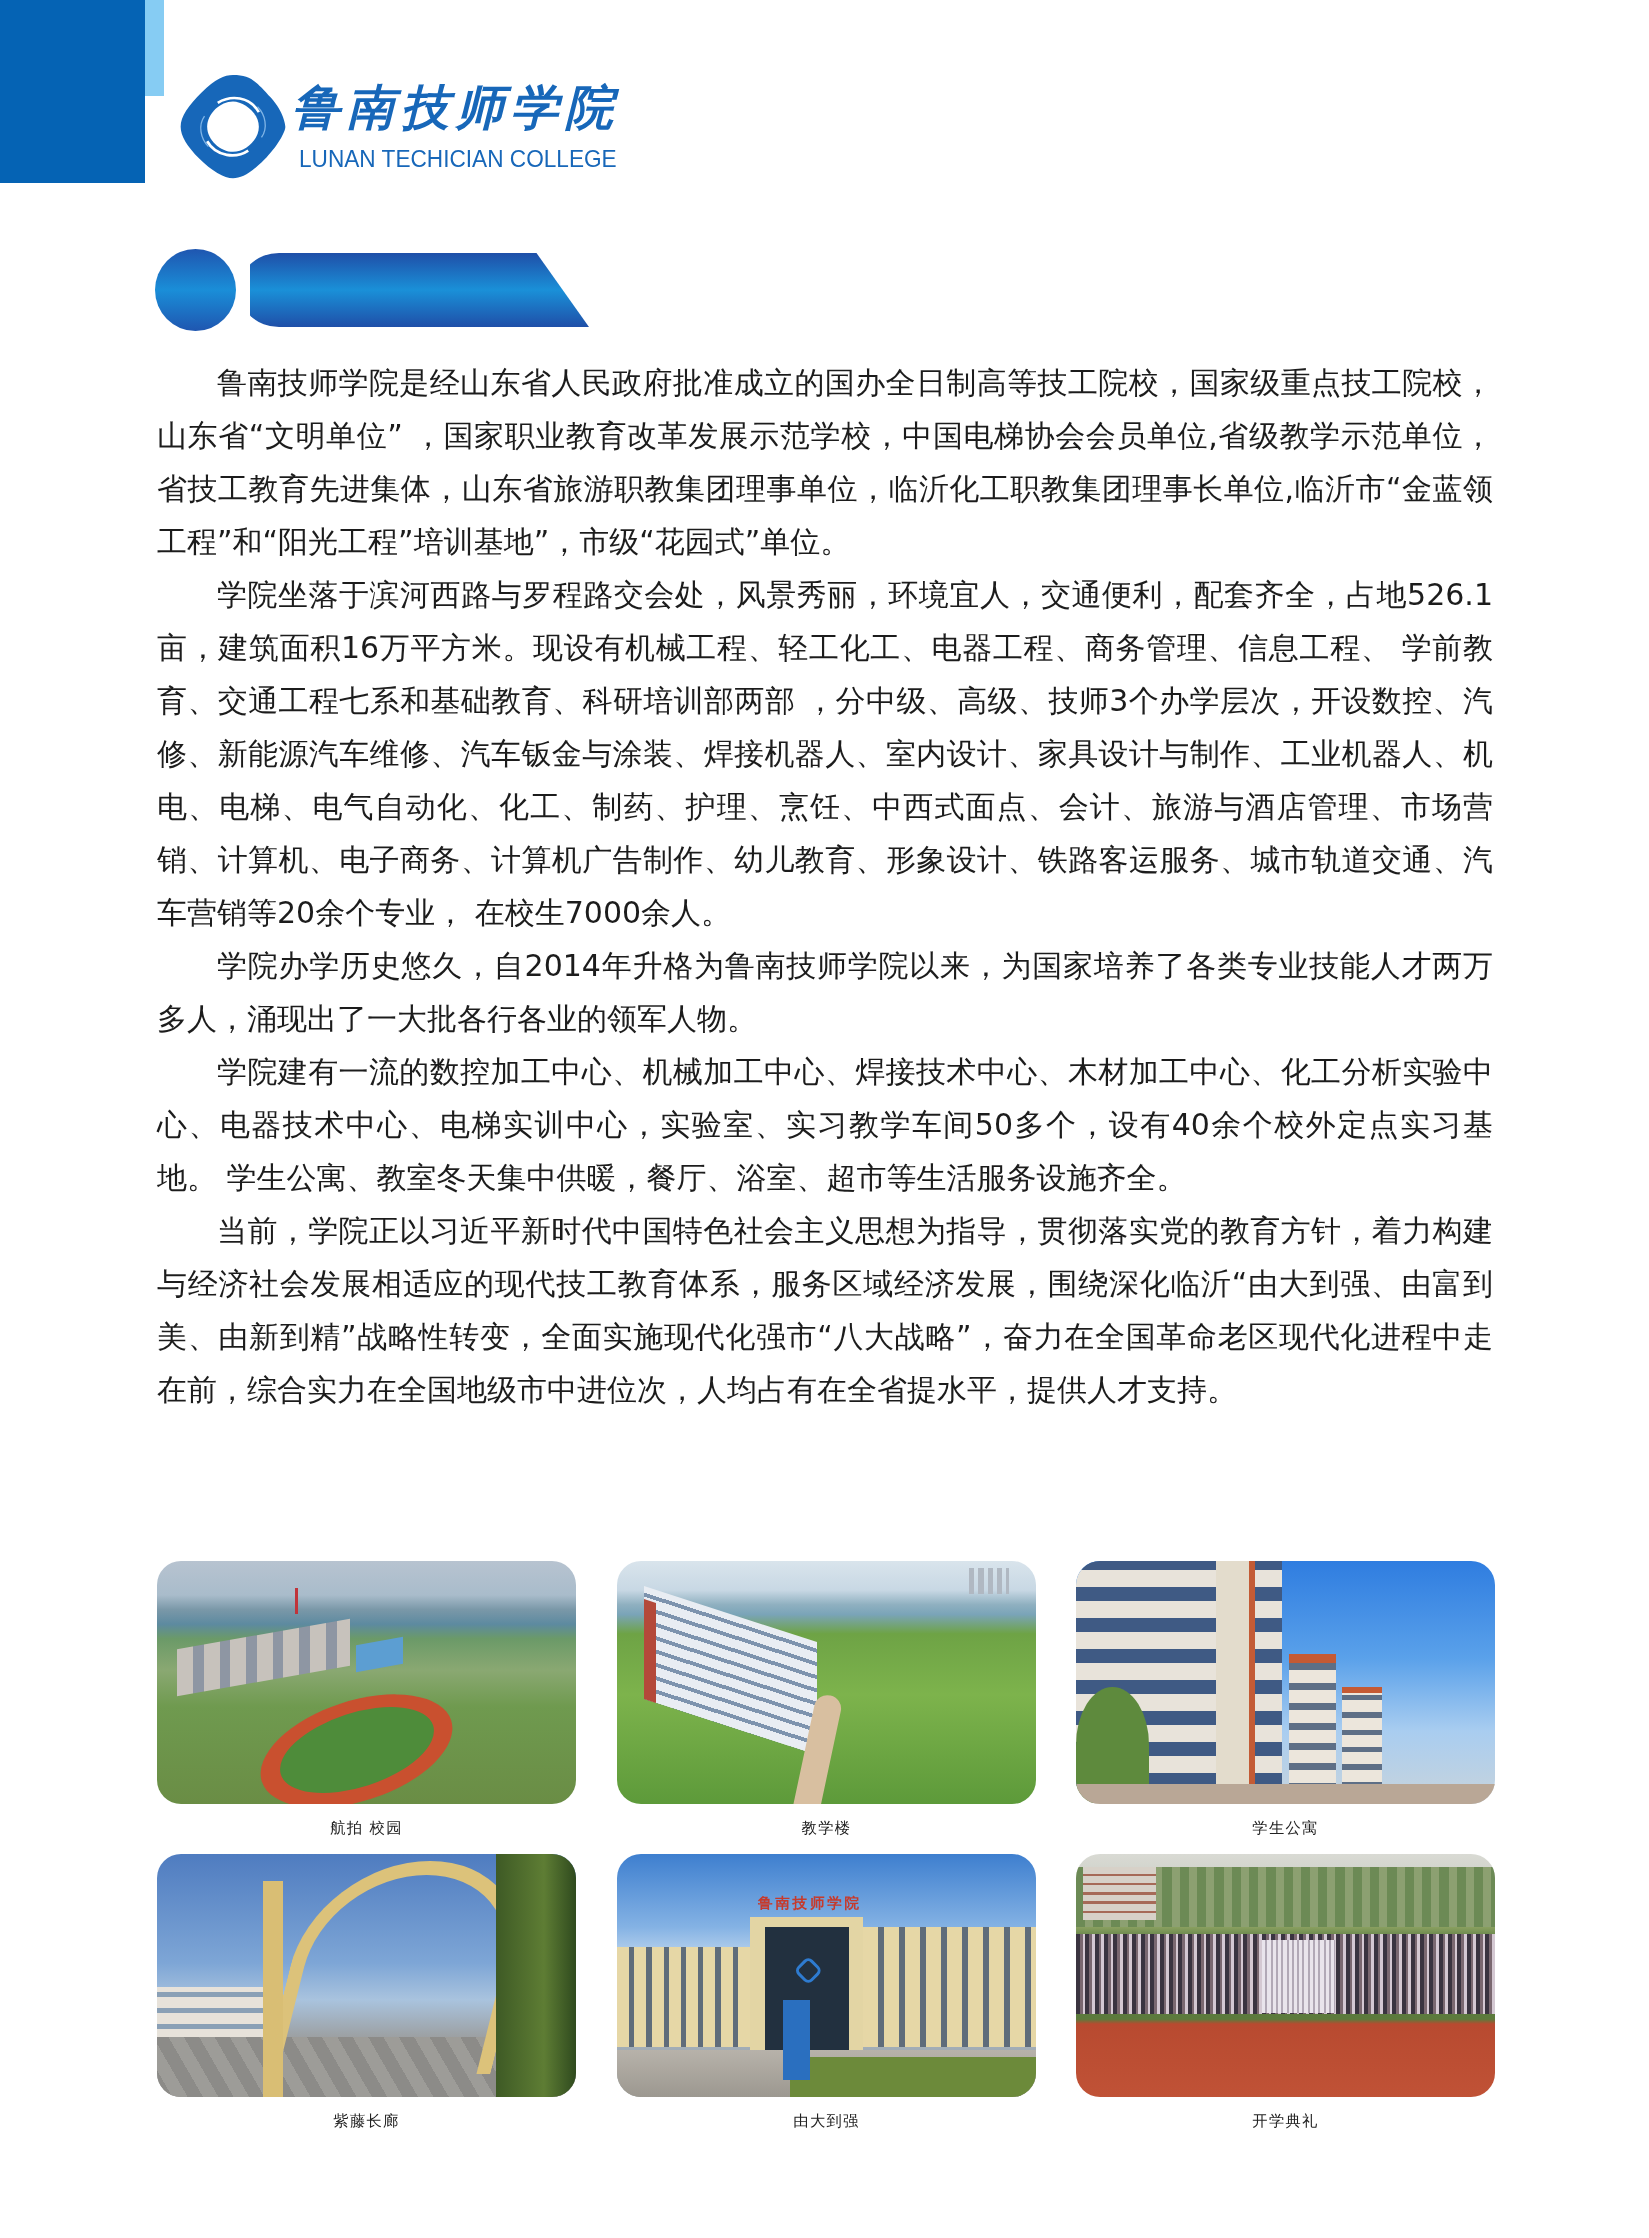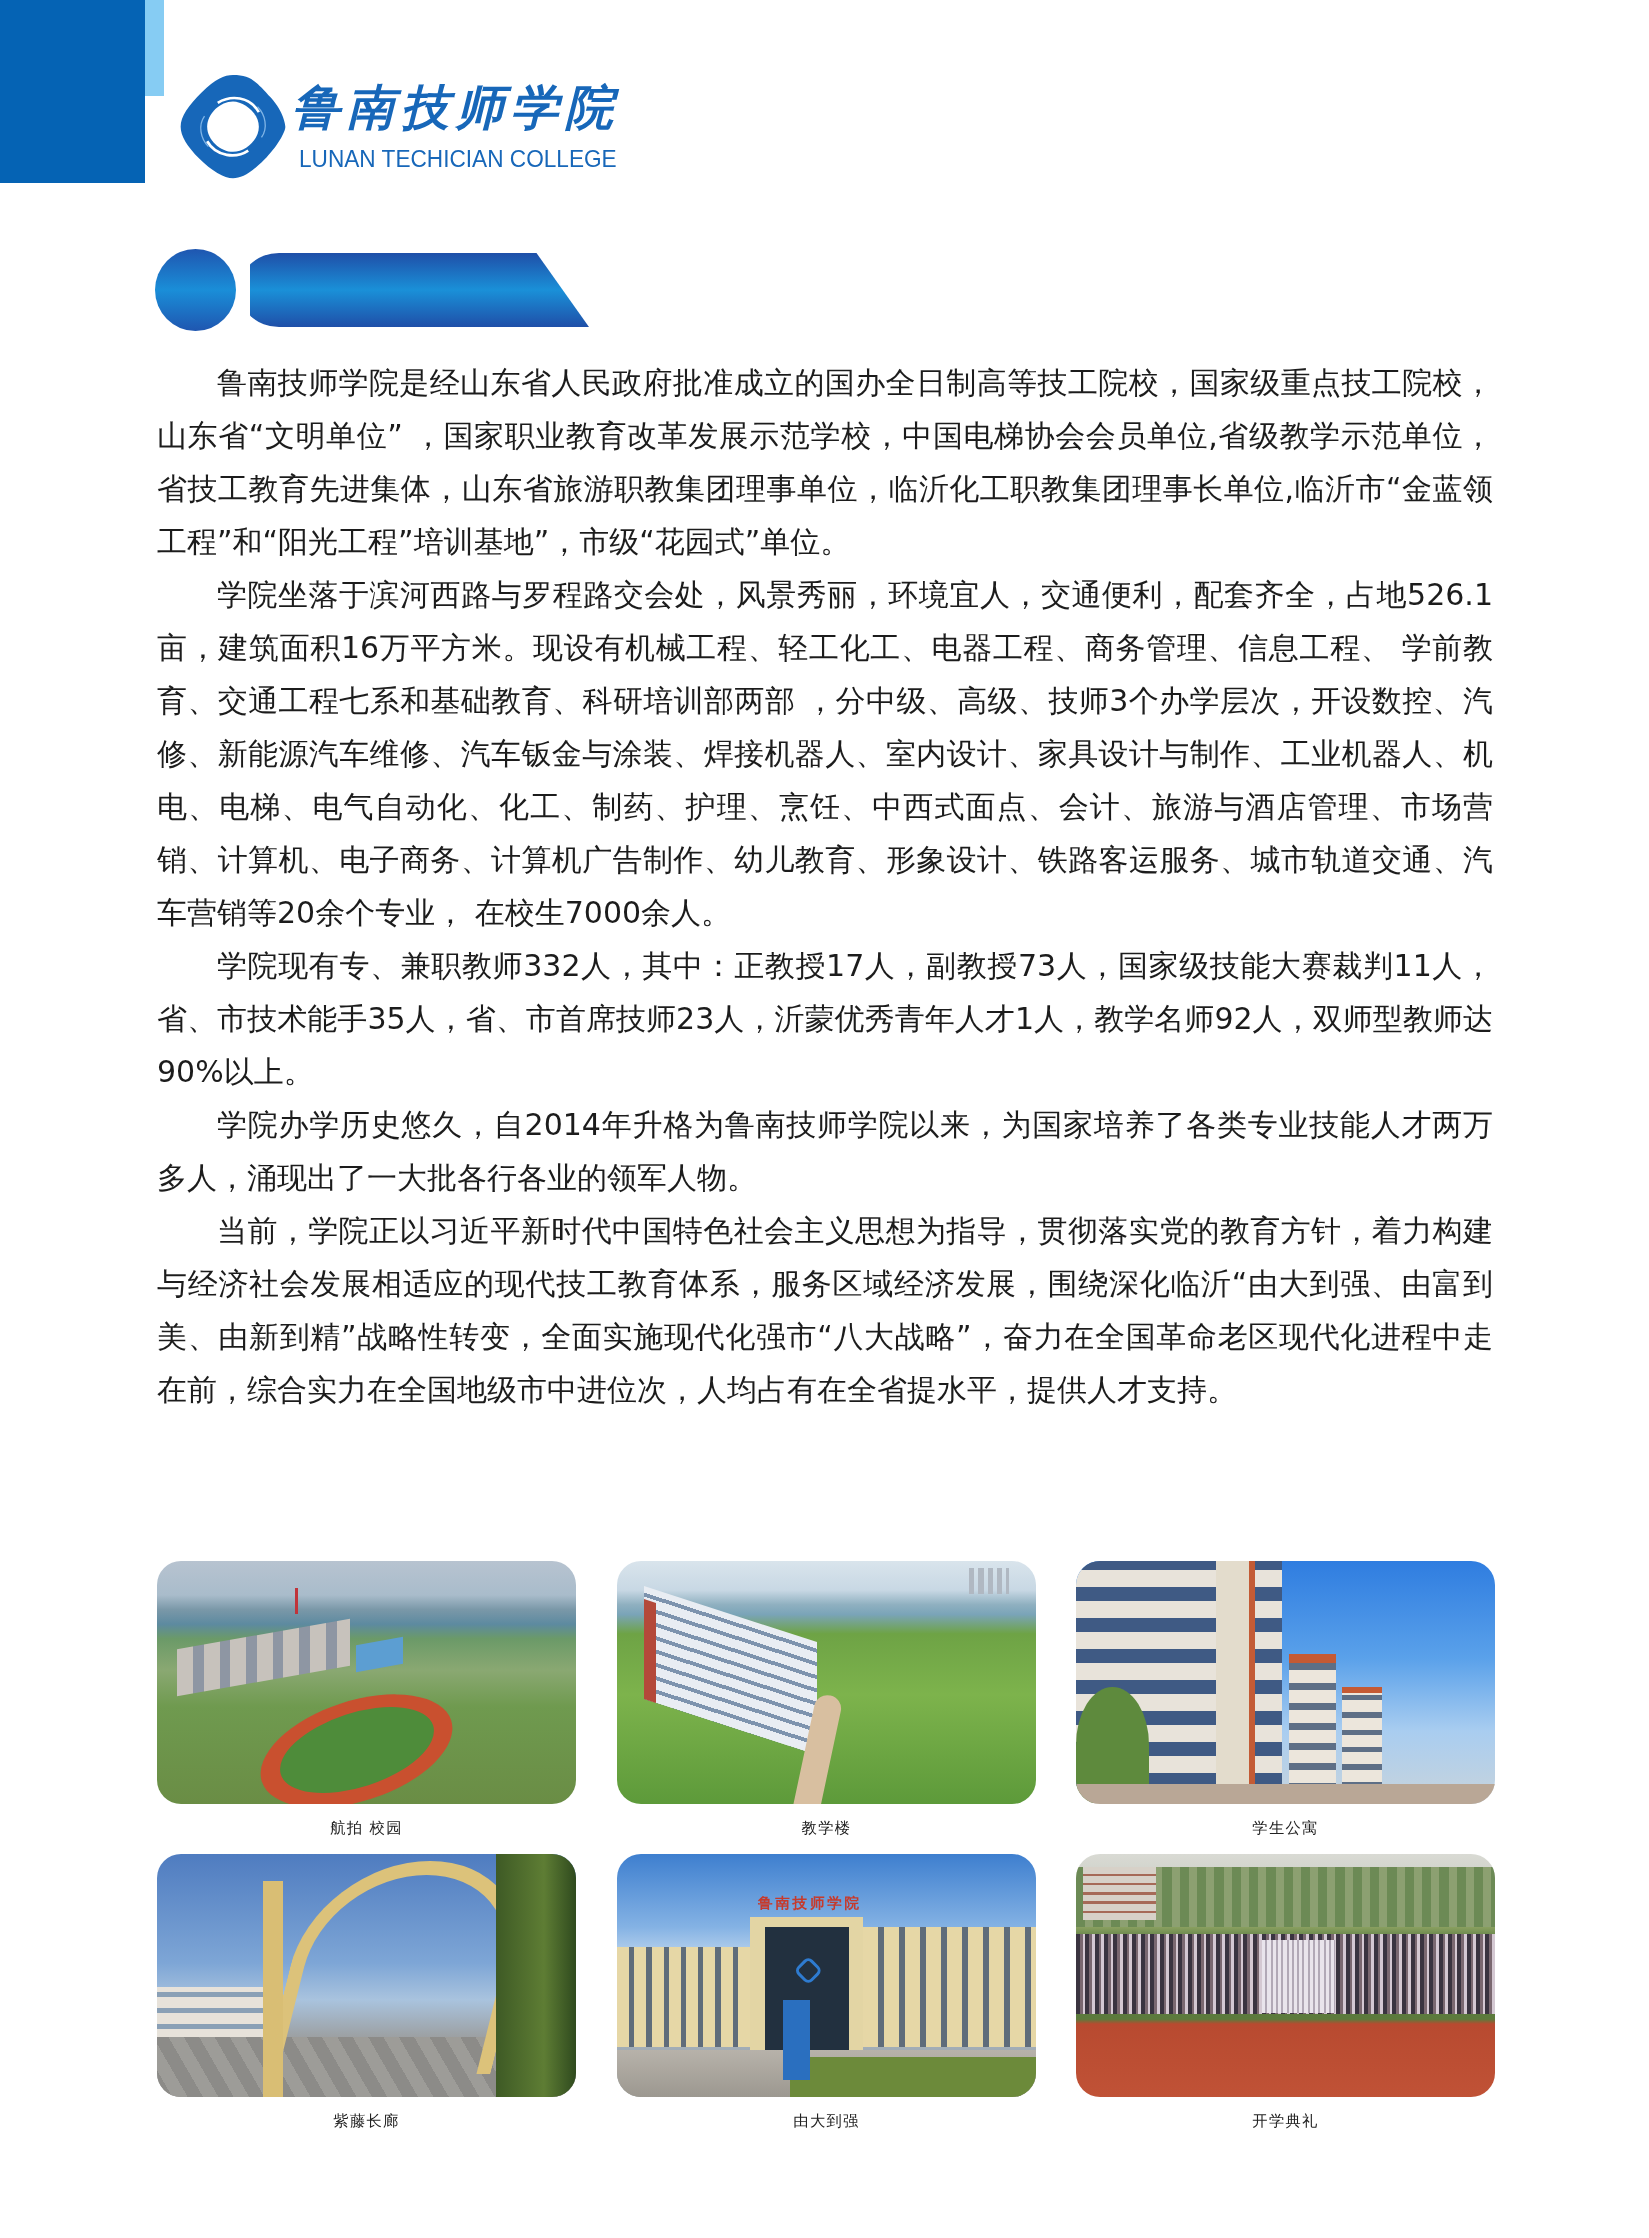--- a/index.html
+++ b/index.html
@@ -120,22 +120,22 @@
 
 <div class="section-badge">
   <div class="badge-dot"></div>
   <div class="badge-bar"></div>
   <div class="badge-bar-inner"></div>
 </div>
 
 <div class="body-text">
   <p>鲁南技师学院是经山东省人民政府批准成立的国办全日制高等技工院校，国家级重点技工院校，山东省“文明单位” ，国家职业教育改革发展示范学校，中国电梯协会会员单位,省级教学示范单位，省技工教育先进集体，山东省旅游职教集团理事单位，临沂化工职教集团理事长单位,临沂市“金蓝领工程”和“阳光工程”培训基地”，市级“花园式”单位。</p>
   <p>学院坐落于滨河西路与罗程路交会处，风景秀丽，环境宜人，交通便利，配套齐全，占地526.1亩，建筑面积16万平方米。现设有机械工程、轻工化工、电器工程、商务管理、信息工程、 学前教育、交通工程七系和基础教育、科研培训部两部 ，分中级、高级、技师3个办学层次，开设数控、汽修、新能源汽车维修、汽车钣金与涂装、焊接机器人、室内设计、家具设计与制作、工业机器人、机电、电梯、电气自动化、化工、制药、护理、烹饪、中西式面点、会计、旅游与酒店管理、市场营销、计算机、电子商务、计算机广告制作、幼儿教育、形象设计、铁路客运服务、城市轨道交通、汽车营销等20余个专业， 在校生7000余人。</p>
-  <p>学院现有专、兼职教师332人，其中：正教授17人，副教授73人，国家级技能大赛裁判11人，省、市技术能手35人，省、市首席技师23人，沂蒙优秀青年人才1人，教学名师92人，双师型教师达90%以上。</p>
   <p>学院办学历史悠久，自2014年升格为鲁南技师学院以来，为国家培养了各类专业技能人才两万多人，涌现出了一大批各行各业的领军人物。</p>
+  <p>学院建有一流的数控加工中心、机械加工中心、焊接技术中心、木材加工中心、化工分析实验中心、电器技术中心、电梯实训中心，实验室、实习教学车间50多个，设有40余个校外定点实习基地。 学生公寓、教室冬天集中供暖，餐厅、浴室、超市等生活服务设施齐全。</p>
   <p>当前，学院正以习近平新时代中国特色社会主义思想为指导，贯彻落实党的教育方针，着力构建与经济社会发展相适应的现代技工教育体系，服务区域经济发展，围绕深化临沂“由大到强、由富到美、由新到精”战略性转变，全面实施现代化强市“八大战略”，奋力在全国革命老区现代化进程中走在前，综合实力在全国地级市中进位次，人均占有在全省提水平，提供人才支持。</p>
 </div>
 
 <div class="gallery">
   <div class="photo-cell" style="left:0;top:0;">
     <div class="photo p-aerial">
       <div class="bridge"></div>
         <div class="bldgs"></div>
         <div class="roof"></div>
         <div class="track"></div>

